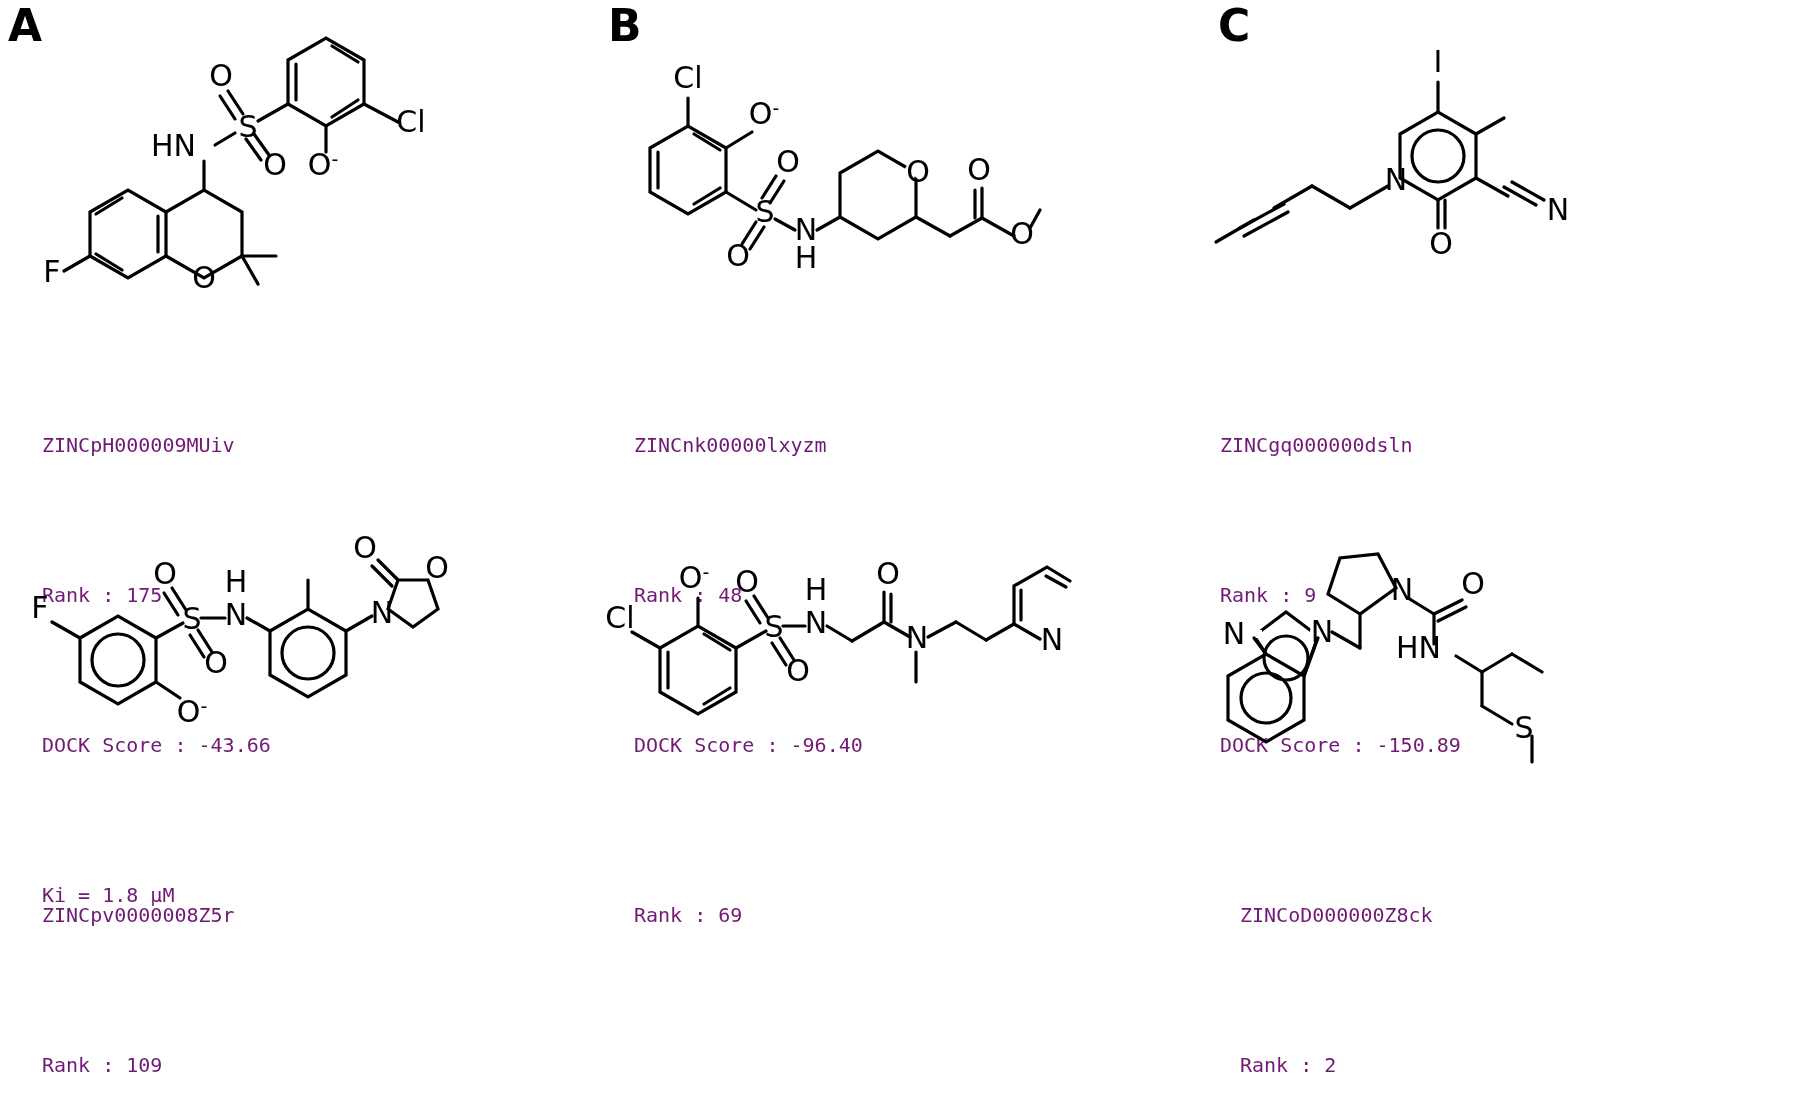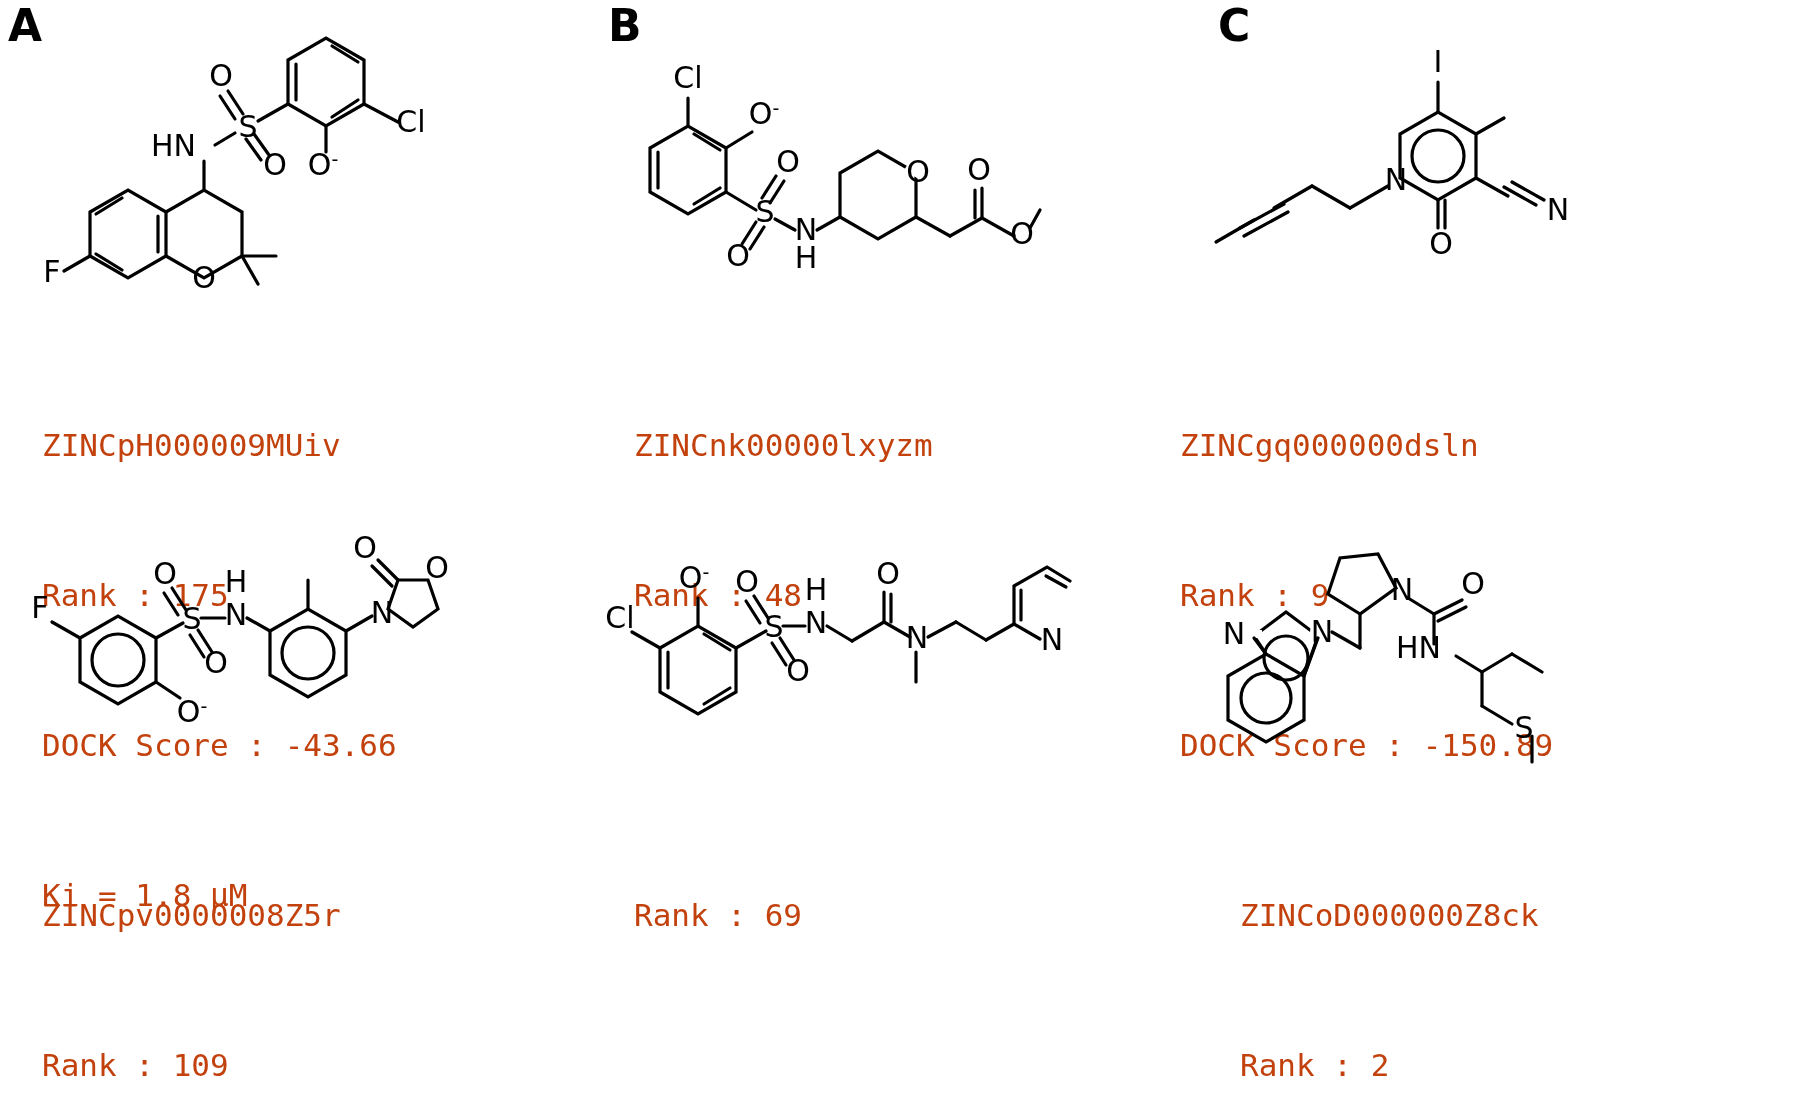--- a/index.html
+++ b/index.html
@@ -6,21 +6,21 @@
   body{width:1800px;height:1118px;font-family:"DejaVu Sans Mono",monospace;color:#000;overflow:hidden;}
   .figure{position:relative;width:1800px;height:1118px;background:#fff;}
   .panel{position:absolute;}
   .panel-letter{
     position:absolute;font-family:"DejaVu Sans",sans-serif;font-weight:bold;
     font-size:44px;line-height:1;color:#000;
   }
   .struct{position:absolute;}
   .caption{
     position:absolute;font-family:"DejaVu Sans Mono",monospace;
-    font-size:31px;line-height:50px;color:#c2410c;white-space:pre;letter-spacing:0px;
+    font-size:20px;line-height:50px;color:#701a75;white-space:pre;letter-spacing:0px;
   }
   .caption div{height:50px;}
   svg{display:block;overflow:visible;}
   svg text{font-family:"DejaVu Sans",sans-serif;fill:#000;}
   .at{font-size:30px;}
   .sup{font-size:19px;}
 </style>
 </head>
 <body>
 
@@ -197,20 +197,21 @@
           <text x="308" y="142">O</text>
           <text x="369" y="140">O</text>
           <text x="412" y="204">O</text>
         </g>
       </svg>
     </div>
 
     <div class="caption" style="left:634px;top:320px;">
       <div>ZINCnk00000lxyzm</div>
       <div>Rank : 48</div>
+      <div>DOCK Score : -96.40</div>
     </div>
 
     <div class="struct" style="left:600px;top:540px;">
       <svg width="470" height="230" viewBox="0 0 470 230">
         <g stroke="#000" stroke-width="3.2" fill="none" stroke-linecap="round">
 
           <path d="M60,108 L60,152 L98,174 L136,152 L136,108 L98,86 Z"></path>
           <path d="M68,112 L68,148"></path>
           <path d="M104,94 L130,110"></path>
           <path d="M130,148 L104,164"></path>
@@ -301,21 +302,21 @@
         </g>
         <g class="at" text-anchor="middle">
           <text x="228" y="42">I</text>
           <text x="186" y="160">N</text>
           <text x="231" y="224">O</text>
           <text x="348" y="190">N</text>
         </g>
       </svg>
     </div>
 
-    <div class="caption" style="left:1180px;top:320px;">
+    <div class="caption" style="left:1220px;top:320px;">
       <div>ZINCgq000000dsln</div>
       <div>Rank : 9</div>
       <div>DOCK Score : -150.89</div>
     </div>
 
     <div class="struct" style="left:1210px;top:510px;">
       <svg width="440" height="260" viewBox="0 0 440 260">
         <g stroke="#000" stroke-width="3.2" fill="none" stroke-linecap="round">
 
           <path d="M18,166 L18,210 L56,232 L94,210 L94,166 L56,144 Z"></path>

